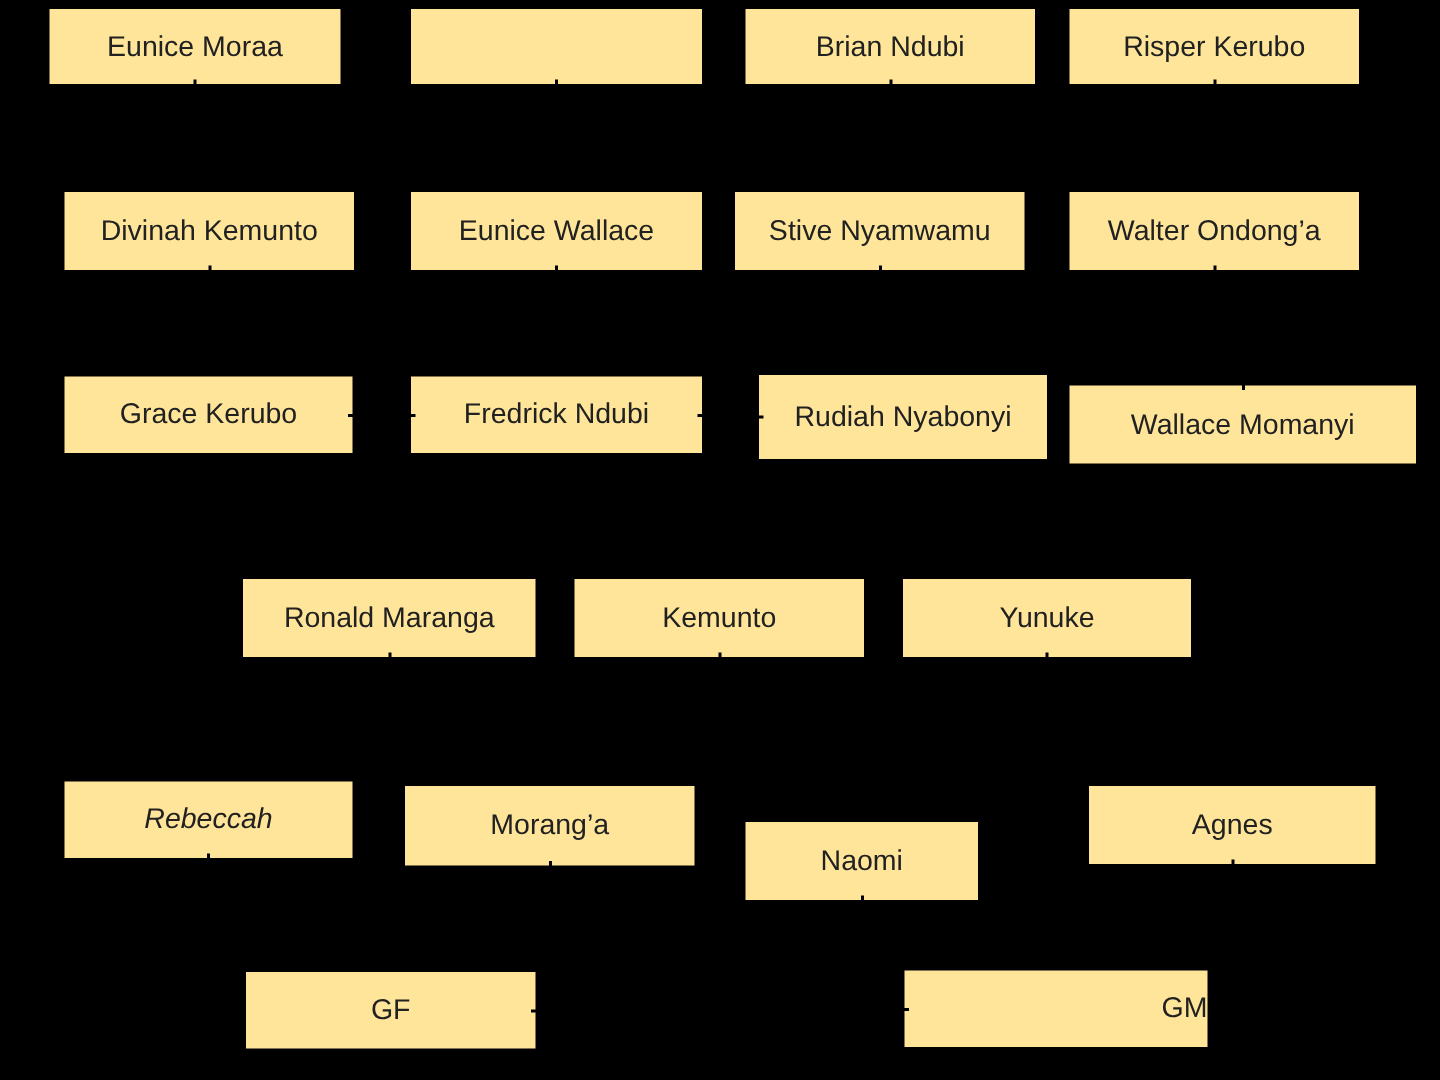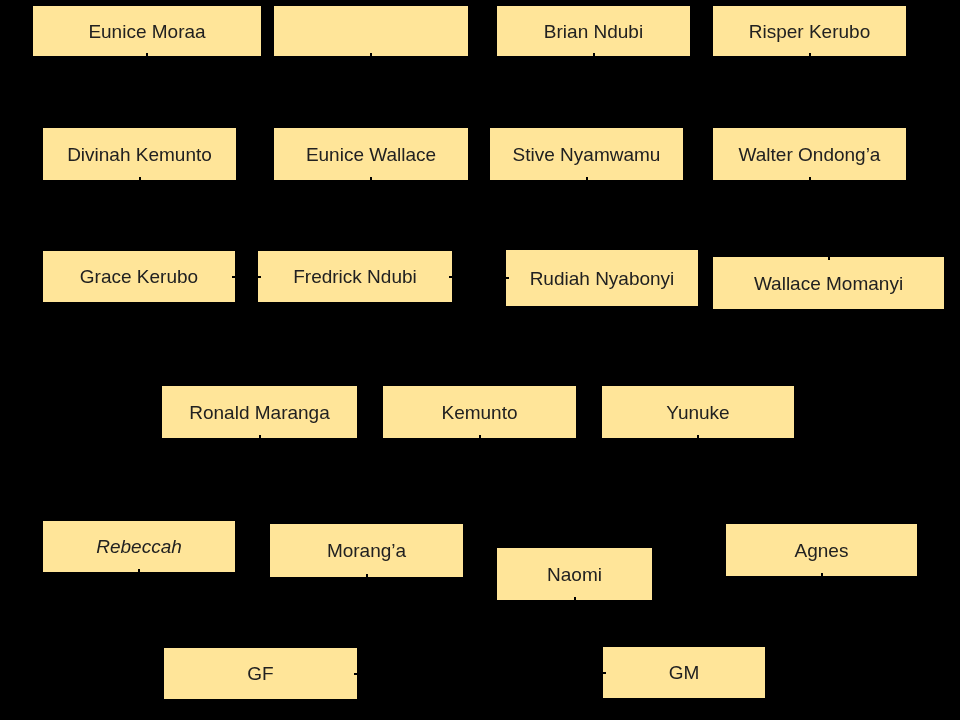--- a/index.html
+++ b/index.html
@@ -38,21 +38,21 @@
   .stub-bottom { left: 50%; bottom: -3px; width: 2px; height: 6px; margin-left: -1px; }
   .stub-top    { left: 50%; top: -3px;    width: 2px; height: 6px; margin-left: -1px; }
   .stub-right  { right: -3px; top: 50%;   width: 6px; height: 2px; margin-top: -1px; }
   .stub-left   { left: -3px;  top: 50%;   width: 6px; height: 2px; margin-top: -1px; }
 </style>
 </head>
 <body>
 
 <div class="canvas">
 
-  <div class="node" style="left:33px;  top:6px;  width:228px; height:50px;">
+  <div class="node" style="left:33px;  top:6px;  width:194px; height:50px;">
     <span class="node-label">Eunice Moraa</span>
     <span class="stub stub-bottom"></span>
   </div>
   <div class="node" style="left:274px; top:6px;  width:194px; height:50px;">
     <span class="stub stub-bottom"></span>
   </div>
   <div class="node" style="left:497px; top:6px;  width:193px; height:50px;">
     <span class="node-label">Brian Ndubi</span>
     <span class="stub stub-bottom"></span>
   </div>
@@ -75,21 +75,21 @@
   </div>
   <div class="node" style="left:713px; top:128px; width:193px; height:52px;">
     <span class="node-label">Walter Ondong’a</span>
     <span class="stub stub-bottom"></span>
   </div>
 
   <div class="node" style="left:43px;  top:251px; width:192px; height:51px;">
     <span class="node-label">Grace Kerubo</span>
     <span class="stub stub-right"></span>
   </div>
-  <div class="node" style="left:258px; top:251px; width:194px; height:51px;">
+  <div class="node" style="left:274px; top:251px; width:194px; height:51px;">
     <span class="node-label">Fredrick Ndubi</span>
     <span class="stub stub-left"></span>
     <span class="stub stub-right"></span>
   </div>
   <div class="node" style="left:506px; top:250px; width:192px; height:56px;">
     <span class="node-label">Rudiah Nyabonyi</span>
     <span class="stub stub-left"></span>
   </div>
   <div class="node" style="left:713px; top:257px; width:231px; height:52px;">
     <span class="node-label">Wallace Momanyi</span>
@@ -123,18 +123,18 @@
   </div>
   <div class="node" style="left:726px; top:524px; width:191px; height:52px;">
     <span class="node-label">Agnes</span>
     <span class="stub stub-bottom"></span>
   </div>
 
   <div class="node" style="left:164px; top:648px; width:193px; height:51px;">
     <span class="node-label">GF</span>
     <span class="stub stub-right"></span>
   </div>
-  <div class="node" style="left:603px; top:647px; width:162px; height:51px;">
+  <div class="node" style="left:603px; top:647px; width:202px; height:51px;justify-content:flex-end;">
     <span class="node-label">GM</span>
     <span class="stub stub-left"></span>
   </div>
 
 </div>
 
 </body></html>

